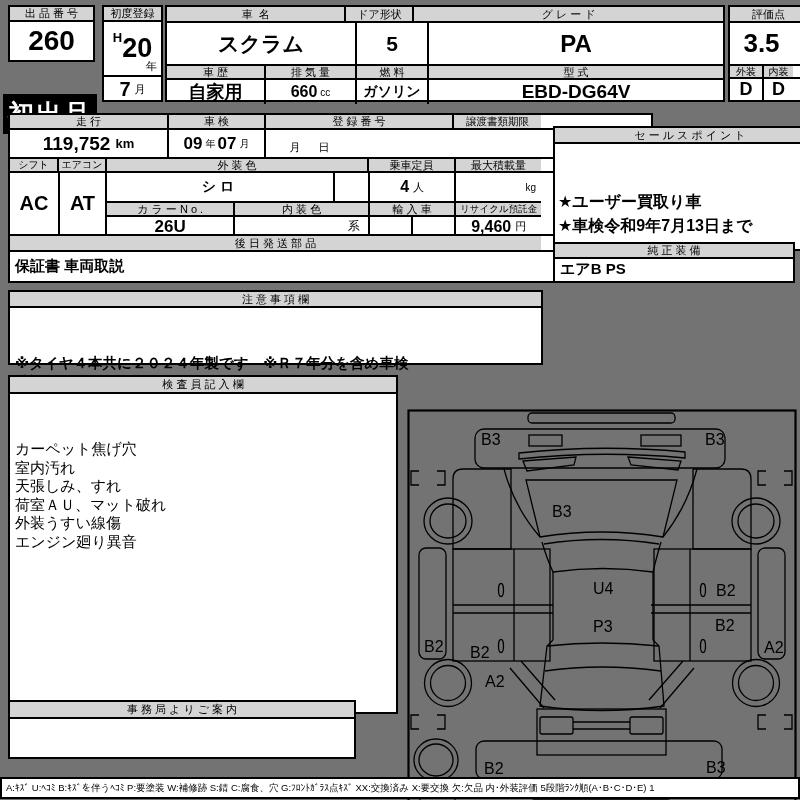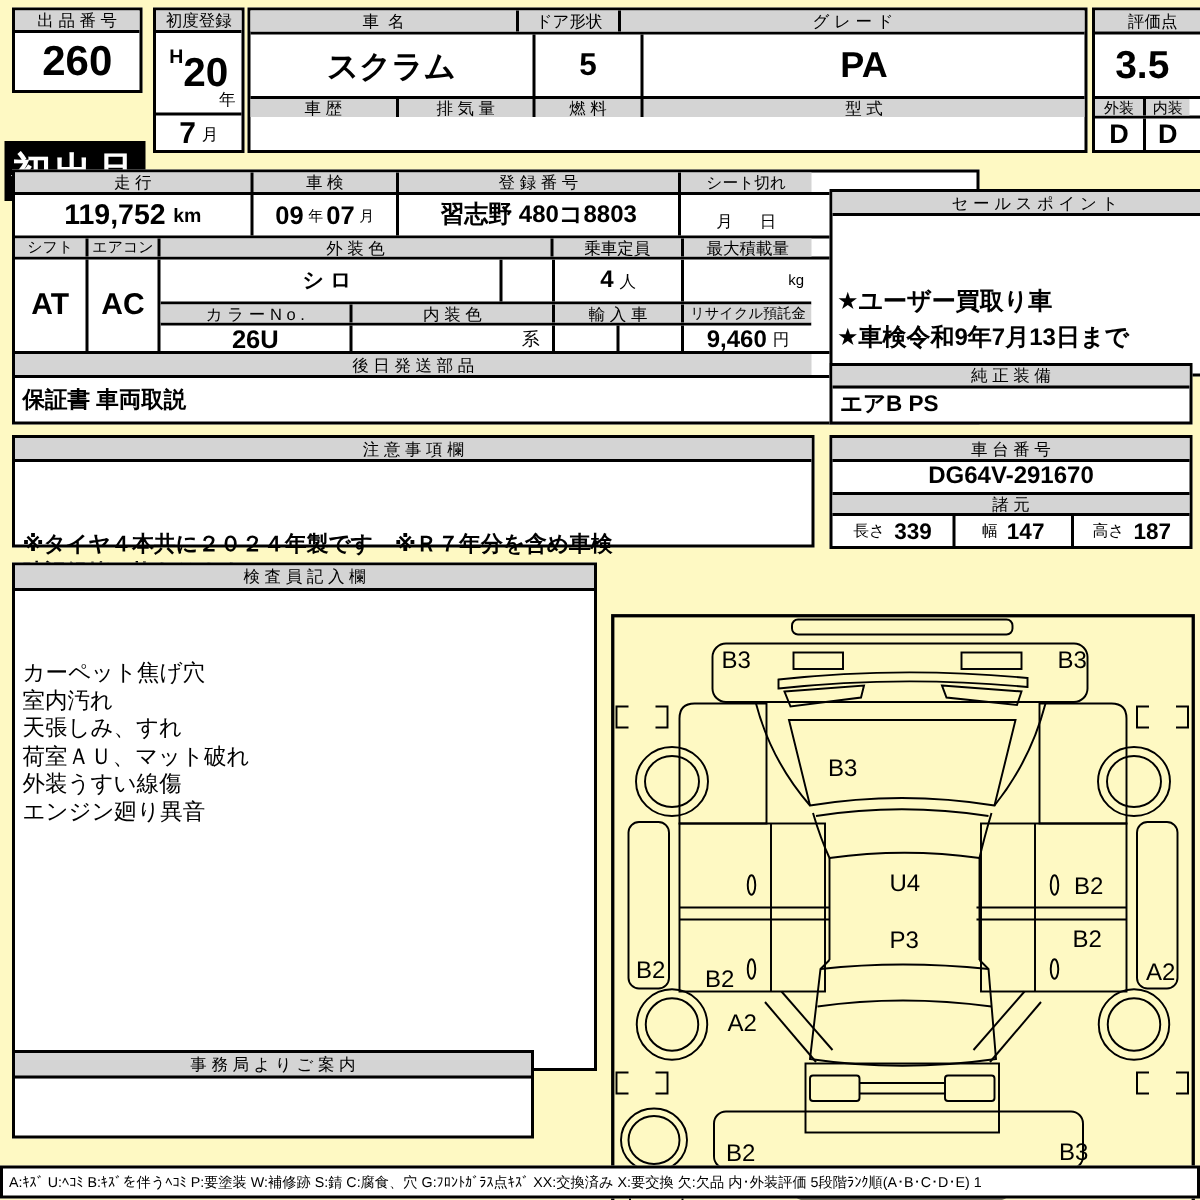--- a/index.html
+++ b/index.html
@@ -1,16 +1,16 @@
 <!DOCTYPE html>
 <html><head>
 <meta charset="utf-8">
 <style>
   html,body{margin:0;padding:0;background:#fff;}
-  .page{position:relative;width:800px;height:800px;background:#fef9c3;overflow:hidden;
+  .page{position:relative;width:800px;height:800px;background:#737373;overflow:hidden;
         font-family:"Liberation Sans","DejaVu Sans",sans-serif;color:#000;}
   .abs{position:absolute;box-sizing:border-box;margin-top:32px;}
   .box{position:absolute;box-sizing:border-box;border:2px solid #000;background:#fff;}
   .row{display:flex;box-sizing:border-box;}
   .bt{border-top:2px solid #000;}
   .c{box-sizing:border-box;border-left:2px solid #000;display:flex;align-items:center;justify-content:center;overflow:hidden;}
   .c:first-child{border-left:none;}
   .hdr{background:#d4d4d4;font-size:11px;display:flex;align-items:center;justify-content:center;box-sizing:border-box;white-space:pre;overflow:hidden;}
   .hdrb{border-bottom:2px solid #000;}
   .vcell{display:flex;align-items:center;justify-content:center;font-weight:bold;box-sizing:border-box;overflow:hidden;}
@@ -64,20 +64,29 @@
       <div class="c vcell" style="width:188px;font-size:21px">スクラム</div>
       <div class="c vcell" style="width:72px;font-size:21px">5</div>
       <div class="c vcell" style="width:296px;font-size:24px">PA</div>
     </div>
     <div class="row bt" style="height:14px">
       <div class="hdr c" style="width:97px">車 歴</div>
       <div class="hdr c" style="width:91px">排 気 量</div>
       <div class="hdr c" style="width:72px">燃 料</div>
       <div class="hdr c" style="width:296px">型 式</div>
     </div>
+    <div class="row bt" style="height:26px">
+      <div class="c vcell" style="width:97px;font-size:18px">自家用</div>
+      <div class="c vcell" style="width:91px">
+          <span style="font-size:16px">660</span>
+          <span class="u10">cc</span>
+        </div>
+      <div class="c vcell" style="width:72px;font-size:14px">ガソリン</div>
+      <div class="c vcell" style="width:296px;font-size:19px">EBD-DG64V</div>
+    </div>
   </div>
 
   <div class="box" style="left:728px;top:5px;width:81px;height:97px">
     <div class="hdr" style="height:14px">評価点</div>
     <div class="row bt" style="height:43px">
       <div class="c vcell" style="width:63px;font-size:26px">3.5</div>
     </div>
     <div class="row bt" style="height:13px">
       <div class="hdr c" style="width:32px;font-size:10px">外装</div>
       <div class="hdr c" style="width:31px;font-size:10px">内装</div>
@@ -86,49 +95,48 @@
       <div class="c vcell" style="width:32px;font-size:18px">D</div>
       <div class="c vcell" style="width:31px;font-size:18px">D</div>
     </div>
   </div>
 
   <div class="box" style="left:8px;top:113px;width:645px;height:170px">
     <div class="row" style="height:13px">
       <div class="hdr c" style="width:157px">走 行</div>
       <div class="hdr c" style="width:97px">車 検</div>
       <div class="hdr c" style="width:188px">登 録 番 号</div>
-      <div class="hdr c" style="width:89px;font-size:10.5px">シート切れ</div>
+      <div class="hdr c" style="width:89px;font-size:10.5px">譲渡書類期限</div>
     </div>
     <div class="row bt" style="height:29px">
       <div class="c vcell" style="width:157px">
           <span style="font-size:19px">119,752</span>
           <span style="font-size:13px;font-weight:bold;margin-left:5px">km</span>
         </div>
       <div class="c vcell" style="width:97px">
           <span style="font-size:17px">09</span>
           <span class="u10">年</span>
           <span style="font-size:17px;margin-left:2px">07</span>
           <span class="u10">月</span>
         </div>
-      <div class="c vcell" style="width:188px;font-size:16px">習志野 480コ8803</div>
       <div class="c" style="width:89px;align-items:flex-end;justify-content:center;padding-bottom:2px">
           <span style="font-size:11px;margin-right:18px">月</span>
           <span style="font-size:11px">日</span>
         </div>
     </div>
     <div class="row bt" style="height:14px">
       <div class="hdr c" style="width:47px;font-size:10px">シフト</div>
       <div class="hdr c" style="width:48px;font-size:10px">エアコン</div>
       <div class="hdr c" style="width:262px">外 装 色</div>
       <div class="hdr c" style="width:87px">乗車定員</div>
       <div class="hdr c" style="width:87px">最大積載量</div>
     </div>
     <div class="row bt" style="height:63px">
+      <div class="c vcell" style="width:48px;font-size:20px">AC</div>
       <div class="c vcell" style="width:47px;font-size:20px">AT</div>
-      <div class="c vcell" style="width:48px;font-size:20px">AC</div>
       <div class="c" style="width:436px;display:block;padding:0">
         <div class="row" style="height:28px">
           <div class="c vcell" style="width:227px;font-size:14px;letter-spacing:4px">シロ</div>
           <div class="c" style="width:35px"></div>
           <div class="c vcell" style="width:87px">
               <span style="font-size:16px">4</span>
               <span class="u11">人</span>
             </div>
           <div class="c" style="width:87px;justify-content:flex-end;padding-right:5px;font-size:10px">kg</div>
         </div>
@@ -173,43 +181,20 @@
         <div class="sales-point-line">★車検令和9年7月13日まで</div>
         <div class="sales-point-line">★ＥＴＣ</div>
       </div>
   </div>
 
   <div class="box" style="left:553px;top:242px;width:242px;height:41px">
     <div class="hdr hdrb" style="height:15px">純 正 装 備</div>
     <div style="display:flex;align-items:center;padding-left:5px;height:20px;font-size:15px;font-weight:bold">エアB PS</div>
   </div>
 
-  <div class="box" style="left:553px;top:290px;width:242px;height:76px">
-    <div class="hdr" style="height:14px">車 台 番 号</div>
-    <div class="row bt" style="height:22px">
-      <div class="c vcell" style="width:238px;font-size:16px">DG64V-291670</div>
-    </div>
-    <div class="row bt" style="height:14px">
-      <div class="hdr c" style="width:238px">諸 元</div>
-    </div>
-    <div class="row bt dims" style="height:22px">
-      <div class="c" style="width:80px">
-          <span class="dl">長さ</span>
-          <span class="dv">339</span>
-        </div>
-      <div class="c" style="width:79px">
-          <span class="dl">幅</span>
-          <span class="dv">147</span>
-        </div>
-      <div class="c" style="width:79px">
-          <span class="dl">高さ</span>
-          <span class="dv">187</span>
-        </div>
-    </div>
-  </div>
 
   <div class="box" style="left:8px;top:375px;width:390px;height:339px">
     <div class="hdr hdrb" style="height:17px">検 査 員 記 入 欄</div>
     <div class="lines" id="inspector-list">
         <div class="inspector-line">カーペット焦げ穴</div>
         <div class="inspector-line">室内汚れ</div>
         <div class="inspector-line">天張しみ、すれ</div>
         <div class="inspector-line">荷室ＡＵ、マット破れ</div>
         <div class="inspector-line">外装うすい線傷</div>
         <div class="inspector-line">エンジン廻り異音</div>

